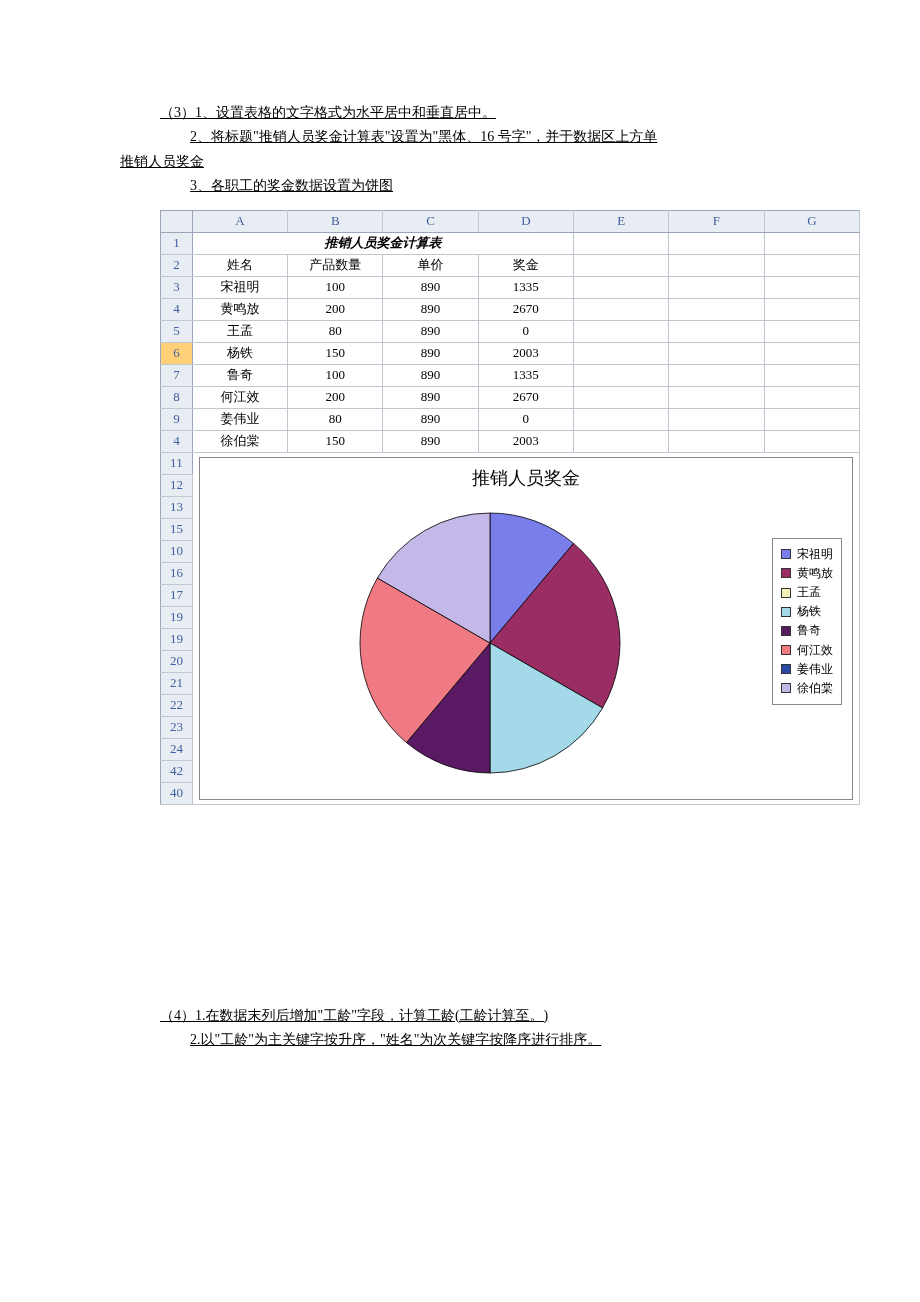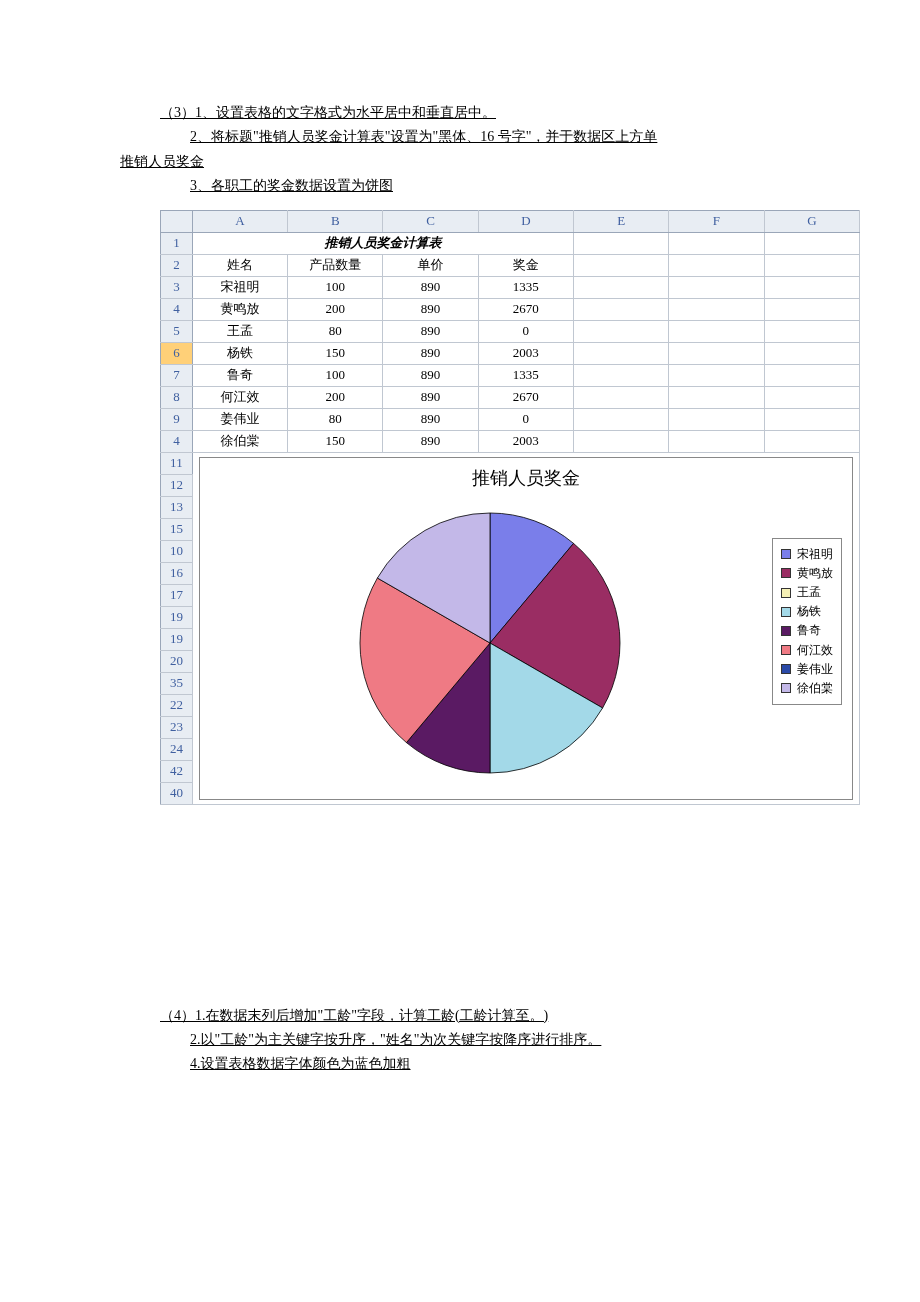--- a/index.html
+++ b/index.html
@@ -291,21 +291,21 @@
   <tr>
         <th class="rowhead">19</th>
       </tr>
   <tr>
         <th class="rowhead">19</th>
       </tr>
   <tr>
         <th class="rowhead">20</th>
       </tr>
   <tr>
-        <th class="rowhead">35</th>
+        <th class="rowhead">21</th>
       </tr>
   <tr>
         <th class="rowhead">22</th>
       </tr>
   <tr>
         <th class="rowhead">23</th>
       </tr>
   <tr>
         <th class="rowhead">24</th>
       </tr>
@@ -314,14 +314,13 @@
       </tr>
   <tr>
         <th class="rowhead">40</th>
       </tr>
 </tbody>
   </table>
 
 <div class="section2">
   <div class="para first">（4）1.在数据末列后增加"工龄"字段，计算工龄(工龄计算至。)</div>
   <div class="para sub">2.以"工龄"为主关键字按升序，"姓名"为次关键字按降序进行排序。</div>
-  <div class="para sub">4.设置表格数据字体颜色为蓝色加粗</div>
 </div>
 
 </body></html>

